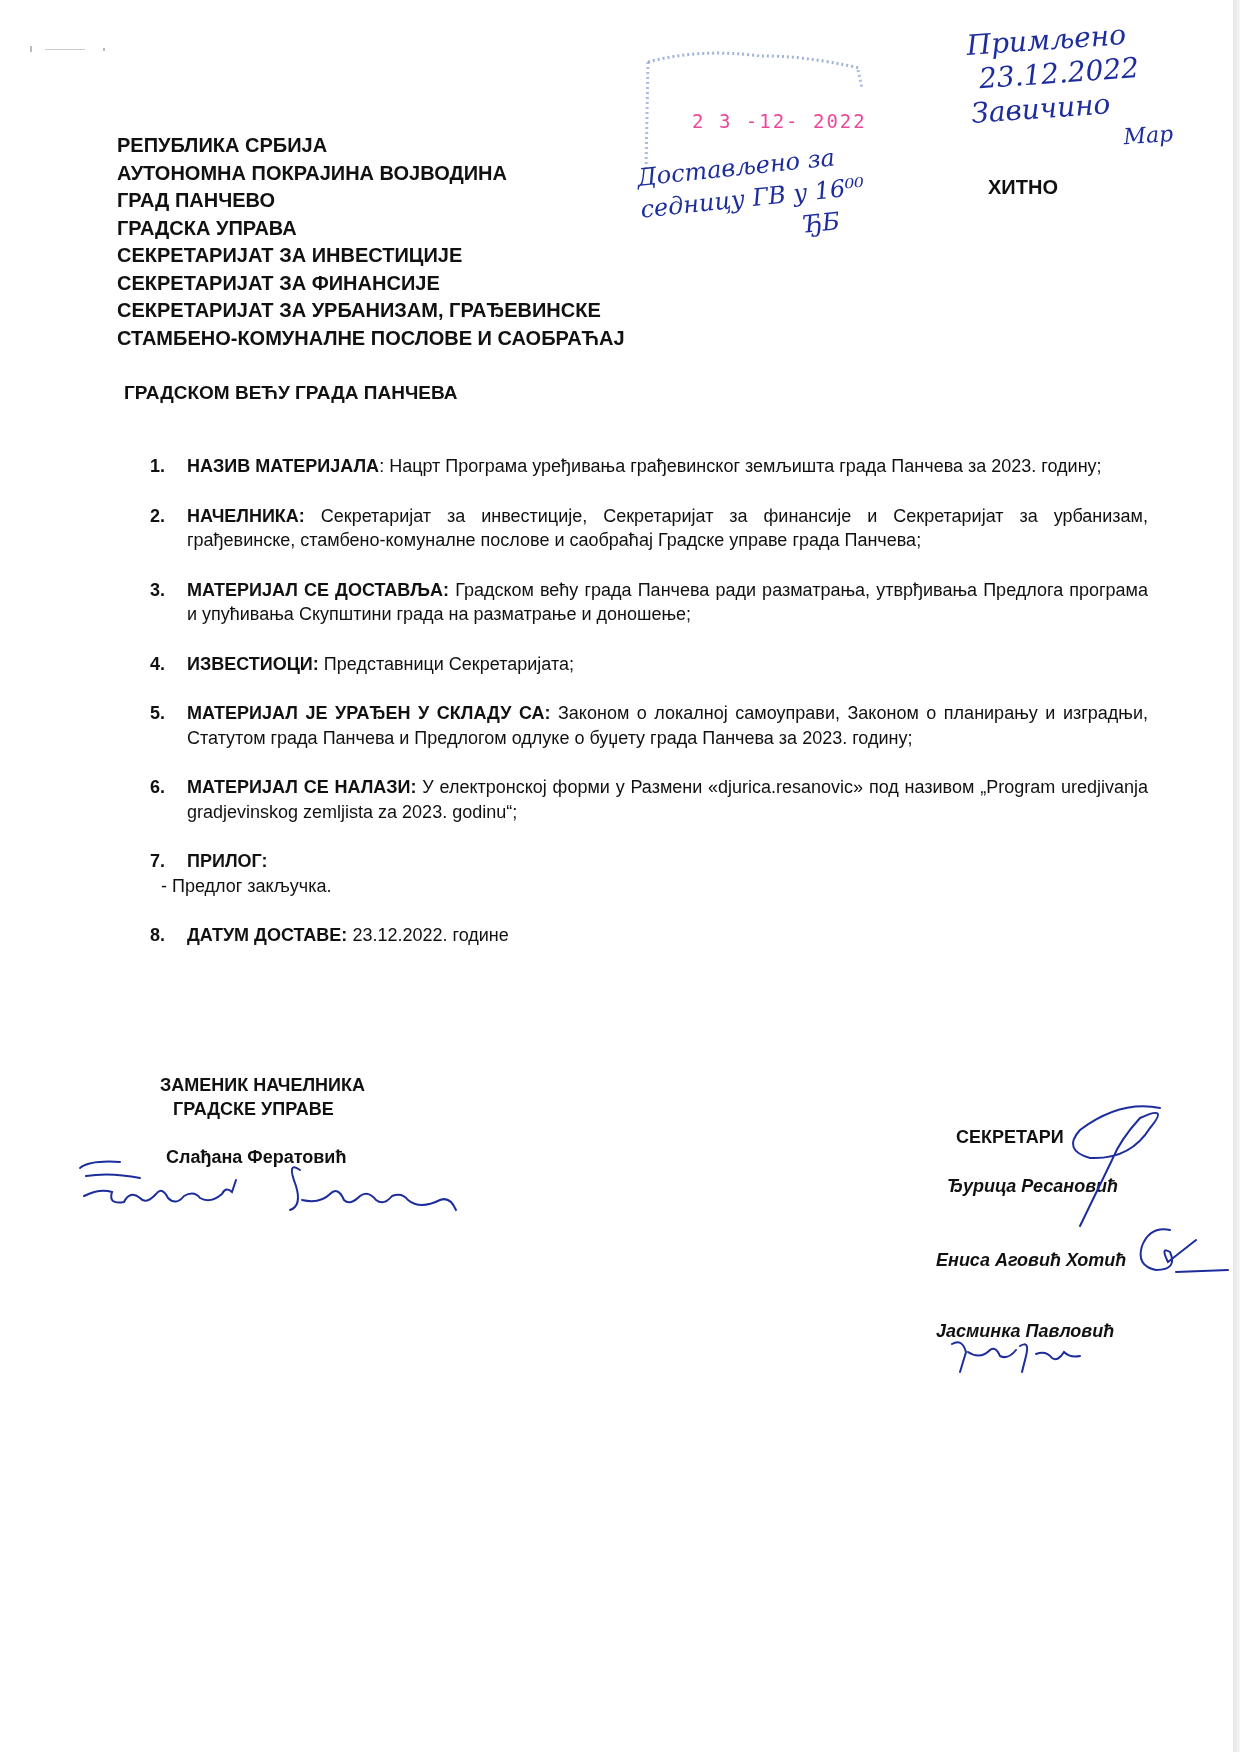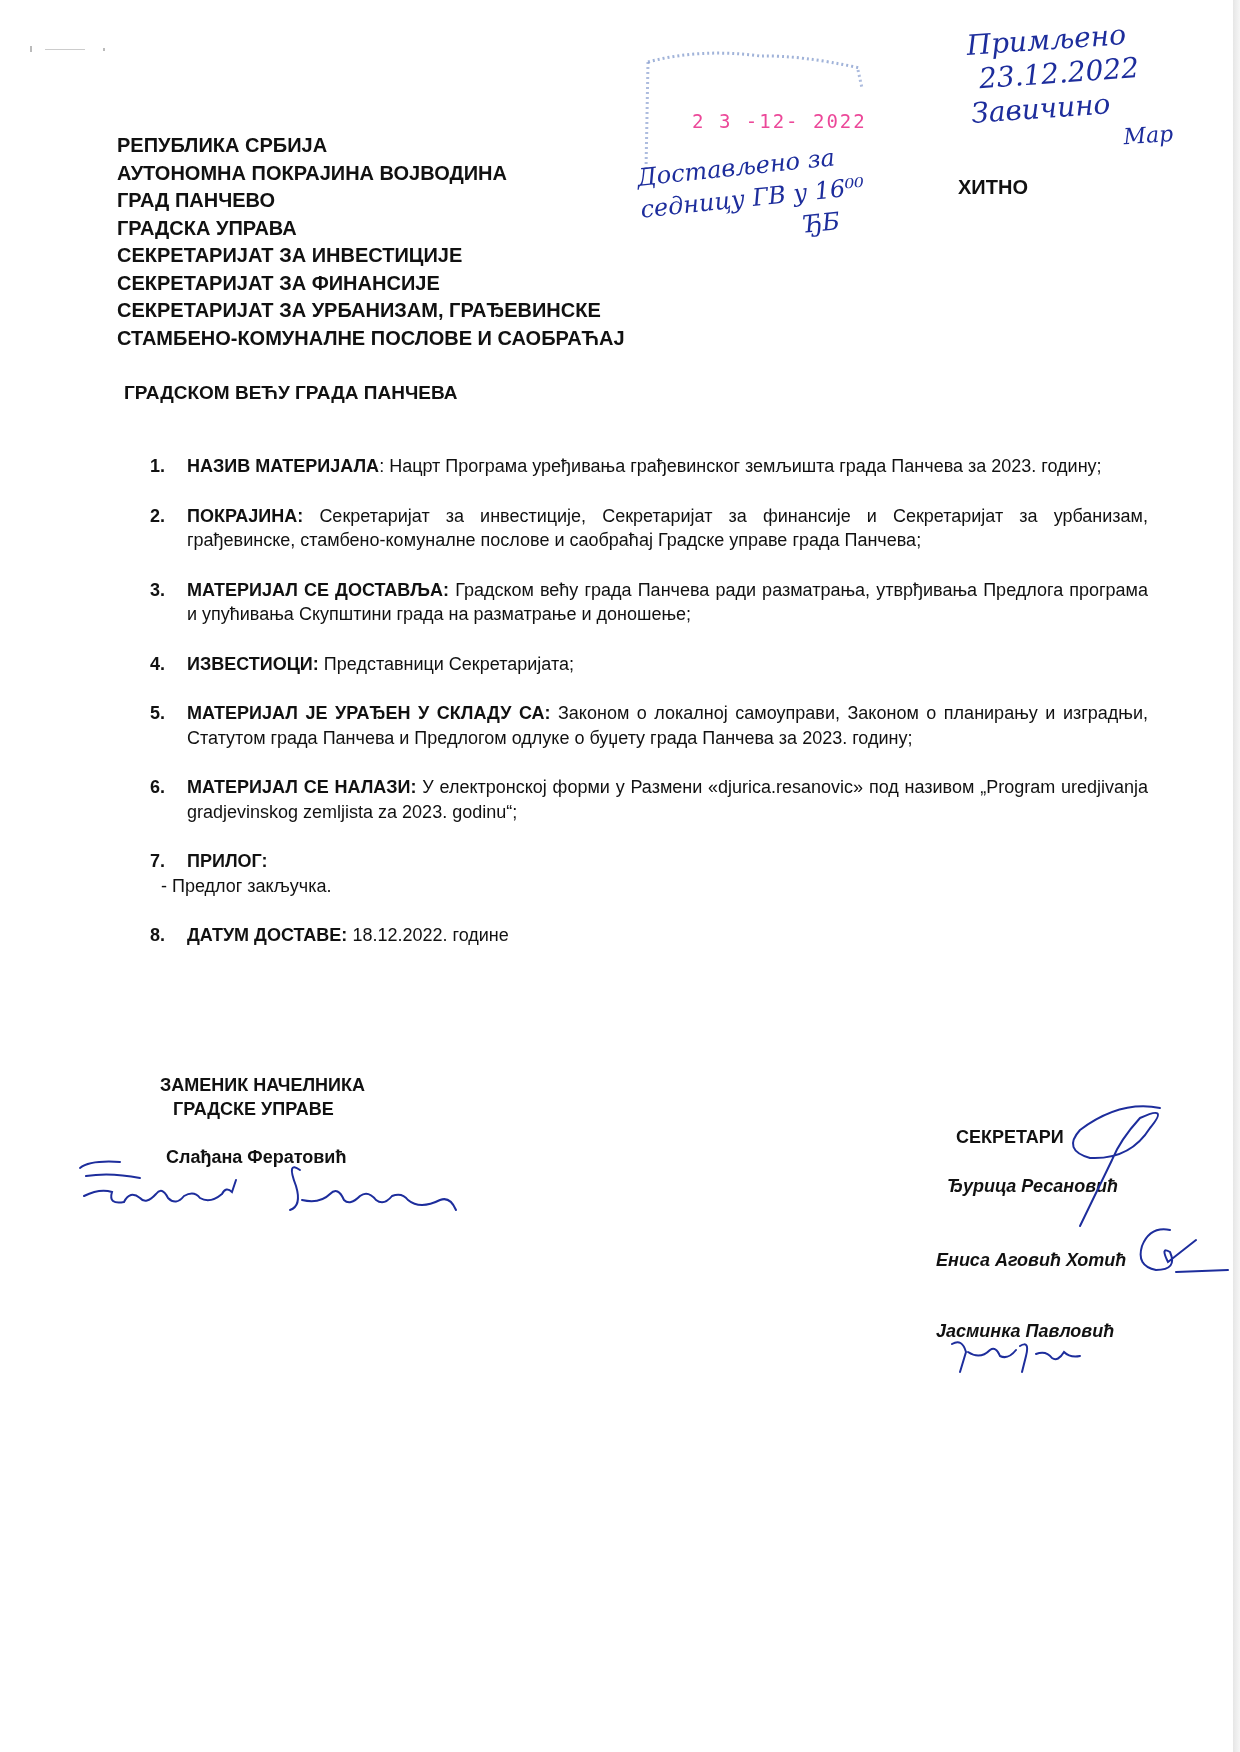--- a/index.html
+++ b/index.html
@@ -10,21 +10,21 @@
   .page-edge {
     position: absolute; left: 1233px; top: 0; width: 7px; height: 1752px;
     background: linear-gradient(to right, #e6e6e6, #f6f6f6);
   }
   .scan-speck { position: absolute; background: #bbb; }
   .abs { position: absolute; }
 
   .header { left: 117px; top: 132px; font-weight: bold; font-size: 20px; line-height: 27.5px; }
   .header .line { white-space: nowrap; }
 
-  .urgent { left: 958px; top: 176px; font-weight: bold; font-size: 20px; }
+  .urgent { left: 988px; top: 176px; font-weight: bold; font-size: 20px; }
 
   .addressee { left: 124px; top: 382px; font-weight: bold; font-size: 19px; text-align: center; }
 
   .items { left: 150px; top: 454px; width: 998px; font-size: 18px; line-height: 24.5px; }
   .item { position: relative; padding-left: 37px; margin-bottom: 25px; text-align: justify; }
   .item .num { position: absolute; left: 0; top: 0; font-weight: bold; }
   .item .label { font-weight: bold; }
   .item .sub { margin-left: -26px; }
 
   .sig-left { left: 160px; top: 1073px; font-weight: bold; font-size: 18px; line-height: 24px; }
@@ -86,21 +86,21 @@
 
 <div class="abs addressee">ГРАДСКОМ ВЕЋУ ГРАДА ПАНЧЕВА</div>
 
 <div class="abs items">
   <div class="item">
     <span class="num">1.</span>
     <span class="label">НАЗИВ МАТЕРИЈАЛА</span><span>: </span><span>Нацрт Програма уређивања грађевинског земљишта града Панчева за 2023. годину;</span>
   </div>
   <div class="item">
     <span class="num">2.</span>
-    <span class="label">ПОКРАЈИНА:</span><span> </span><span>Секретаријат за инвестиције, Секретаријат за финансије и Секретаријат за урбанизам, грађевинске, стамбено-комуналне послове и саобраћај Градске управе града Панчева;</span>
+    <span class="label">НАЧЕЛНИКА:</span><span> </span><span>Секретаријат за инвестиције, Секретаријат за финансије и Секретаријат за урбанизам, грађевинске, стамбено-комуналне послове и саобраћај Градске управе града Панчева;</span>
   </div>
   <div class="item">
     <span class="num">3.</span>
     <span class="label">МАТЕРИЈАЛ СЕ ДОСТАВЉА:</span><span> </span><span>Градском већу града Панчева ради разматрања, утврђивања Предлога  програма и упућивања Скупштини града на разматрање и доношење;</span>
   </div>
   <div class="item">
     <span class="num">4.</span>
     <span class="label">ИЗВЕСТИОЦИ:</span><span> </span><span>Представници Секретаријата;</span>
   </div>
   <div class="item">
@@ -111,21 +111,21 @@
     <span class="num">6.</span>
     <span class="label">МАТЕРИЈАЛ СЕ НАЛАЗИ:</span><span> </span><span>У електронској форми у Размени «djurica.resanovic» под називом „Program uredjivanja gradjevinskog zemljista za 2023. godinu“;</span>
   </div>
   <div class="item">
     <span class="num">7.</span>
     <span class="label">ПРИЛОГ:</span>
     <div class="sub">- Предлог закључка.</div>
   </div>
   <div class="item">
     <span class="num">8.</span>
-    <span class="label">ДАТУМ ДОСТАВЕ:</span><span> </span><span>18.12.2022. године</span>
+    <span class="label">ДАТУМ ДОСТАВЕ:</span><span> </span><span>23.12.2022. године</span>
   </div>
 </div>
 
 <div class="abs sig-left">
   <div>ЗАМЕНИК НАЧЕЛНИКА</div>
   <div class="l2">ГРАДСКЕ УПРАВЕ</div>
 </div>
 <div class="abs sig-left-name">Слађана Фератовић</div>
 
 <div class="abs sig-right-title">СЕКРЕТАРИ</div>

